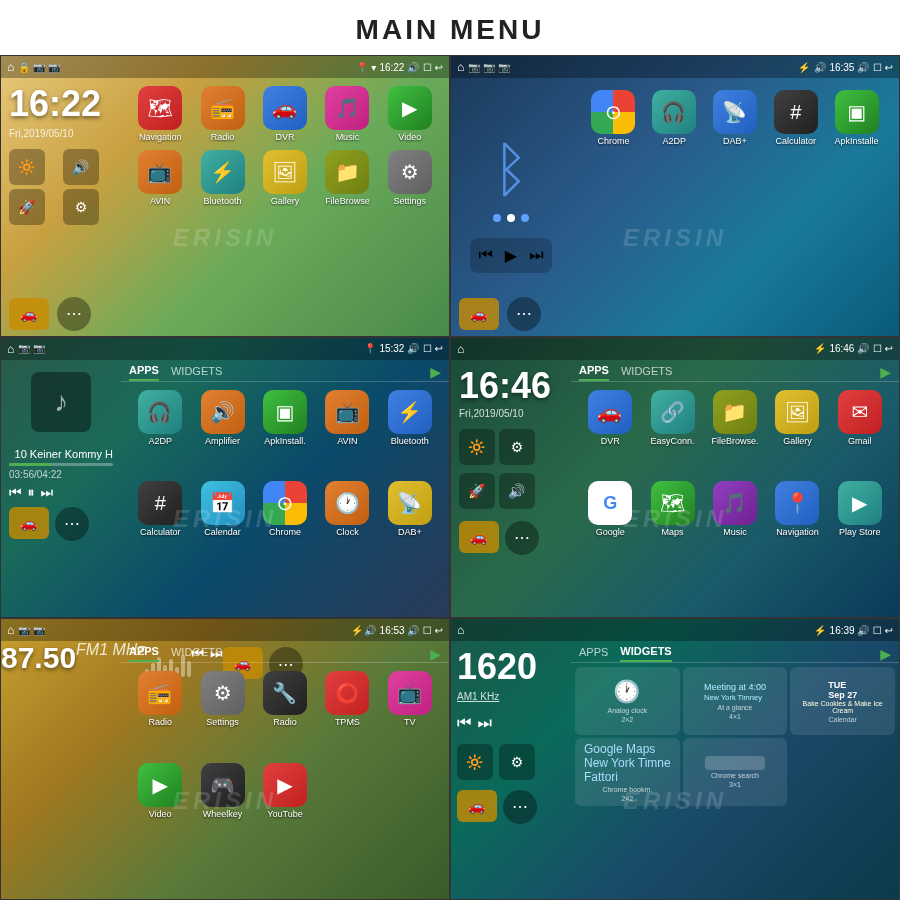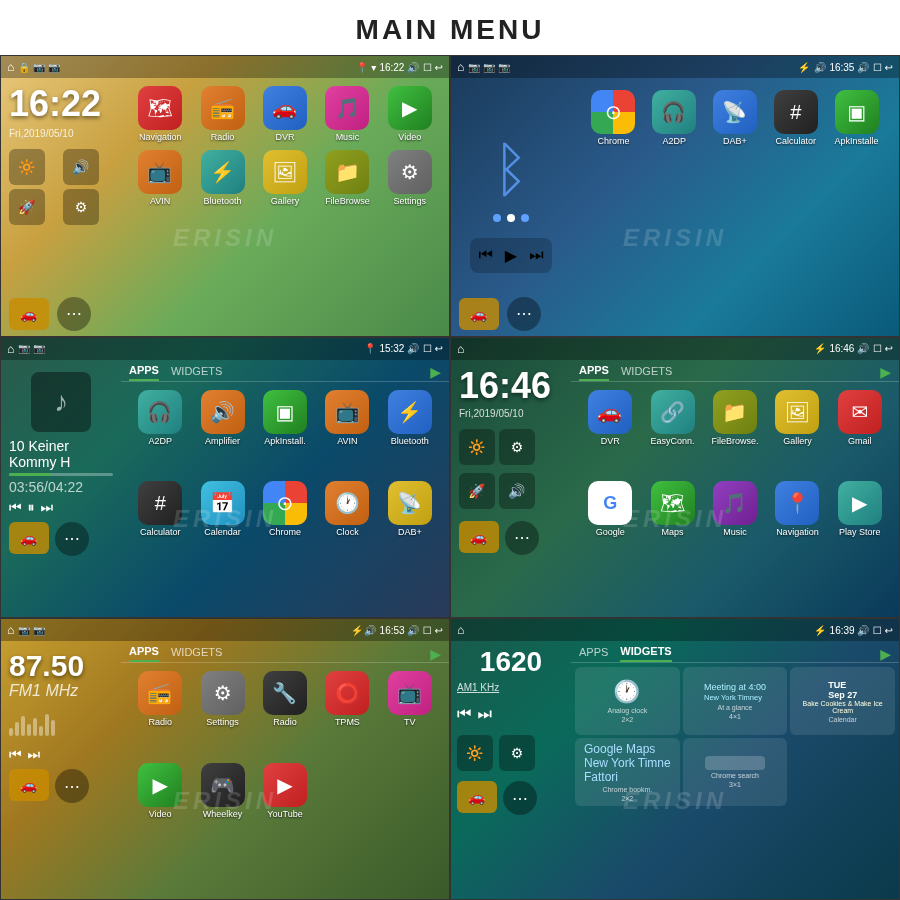--- a/index.html
+++ b/index.html
@@ -242,26 +242,27 @@
       border-radius: 8px;
       background: rgba(0,0,0,0.4);
       display: flex;
       align-items: center;
       justify-content: center;
       font-size: 28px;
       color: rgba(255,255,255,0.6);
       margin: 4px auto;
     }
     .music-title {
-      font-size: 14px;
-      color: #fff;
-      margin-top: 2px;
+      font-size: 11px;
+      color: #fff;
+      margin-top: 12px;
+      text-align: right;
     }
     .music-progress {
-      font-size: 14px;
+      font-size: 10px;
       color: rgba(255,255,255,0.7);
     }
     .prog-bar {
       height: 3px;
       background: rgba(255,255,255,0.3);
       border-radius: 2px;
       margin: 3px 0;
     }
     .prog-fill {
       height: 100%;
@@ -310,23 +311,23 @@
       flex: 1;
     }
 
     
     .p5-content {
       height: calc(100% - 22px);
       display: flex;
     }
     .p5-left {
       width: 120px;
-      padding: 8px;
-      display: flex;
-      flex-direction: column;
+      padding: 0;
+      display: flex;
+      flex-direction: row;
     }
     .radio-freq {
       font-size: 30px;
       font-weight: bold;
       color: #fff;
       text-shadow: 0 2px 4px rgba(0,0,0,0.5);
       line-height: 1.1;
     }
     .radio-band {
       font-size: 16px;
@@ -355,25 +356,24 @@
       display: flex;
     }
     .p6-left {
       width: 120px;
       padding: 6px;
       display: flex;
       flex-direction: column;
       gap: 4px;
     }
     .p6-freq {
-      font-size: 28px;
+      font-size: 36px;
       font-weight: bold;
       color: #fff;
       line-height: 1.1;
-      text-align: center;
     }
     .p6-band { font-size: 10px; color: rgba(255,255,255,0.8); text-decoration: underline; }
     .p6-right {
       flex: 1;
       padding: 4px;
       display: grid;
       grid-template-columns: 1fr 1fr 1fr;
       grid-template-rows: 1fr 1fr;
       gap: 3px;
     }

